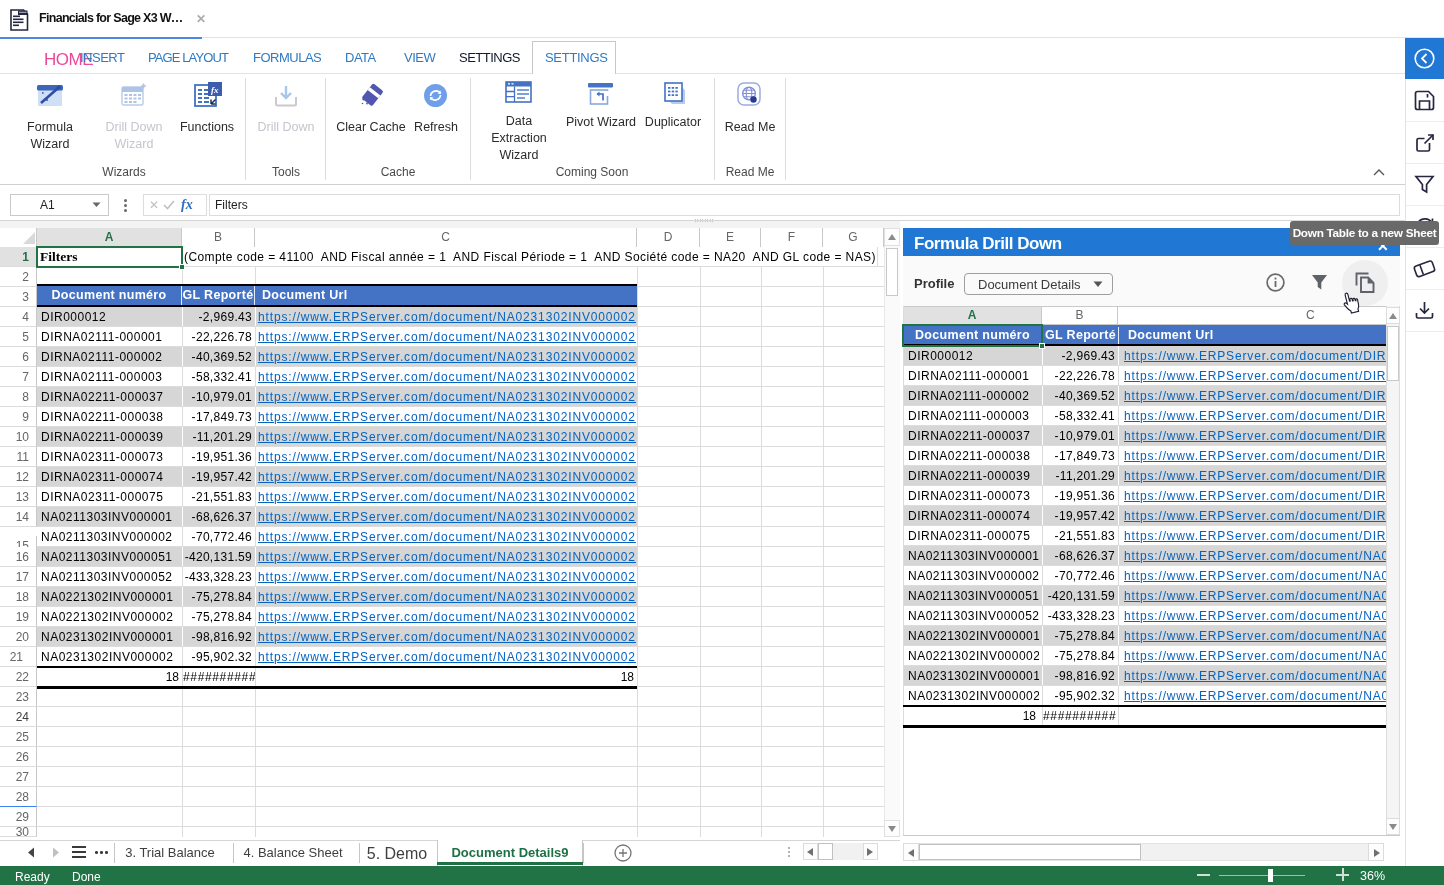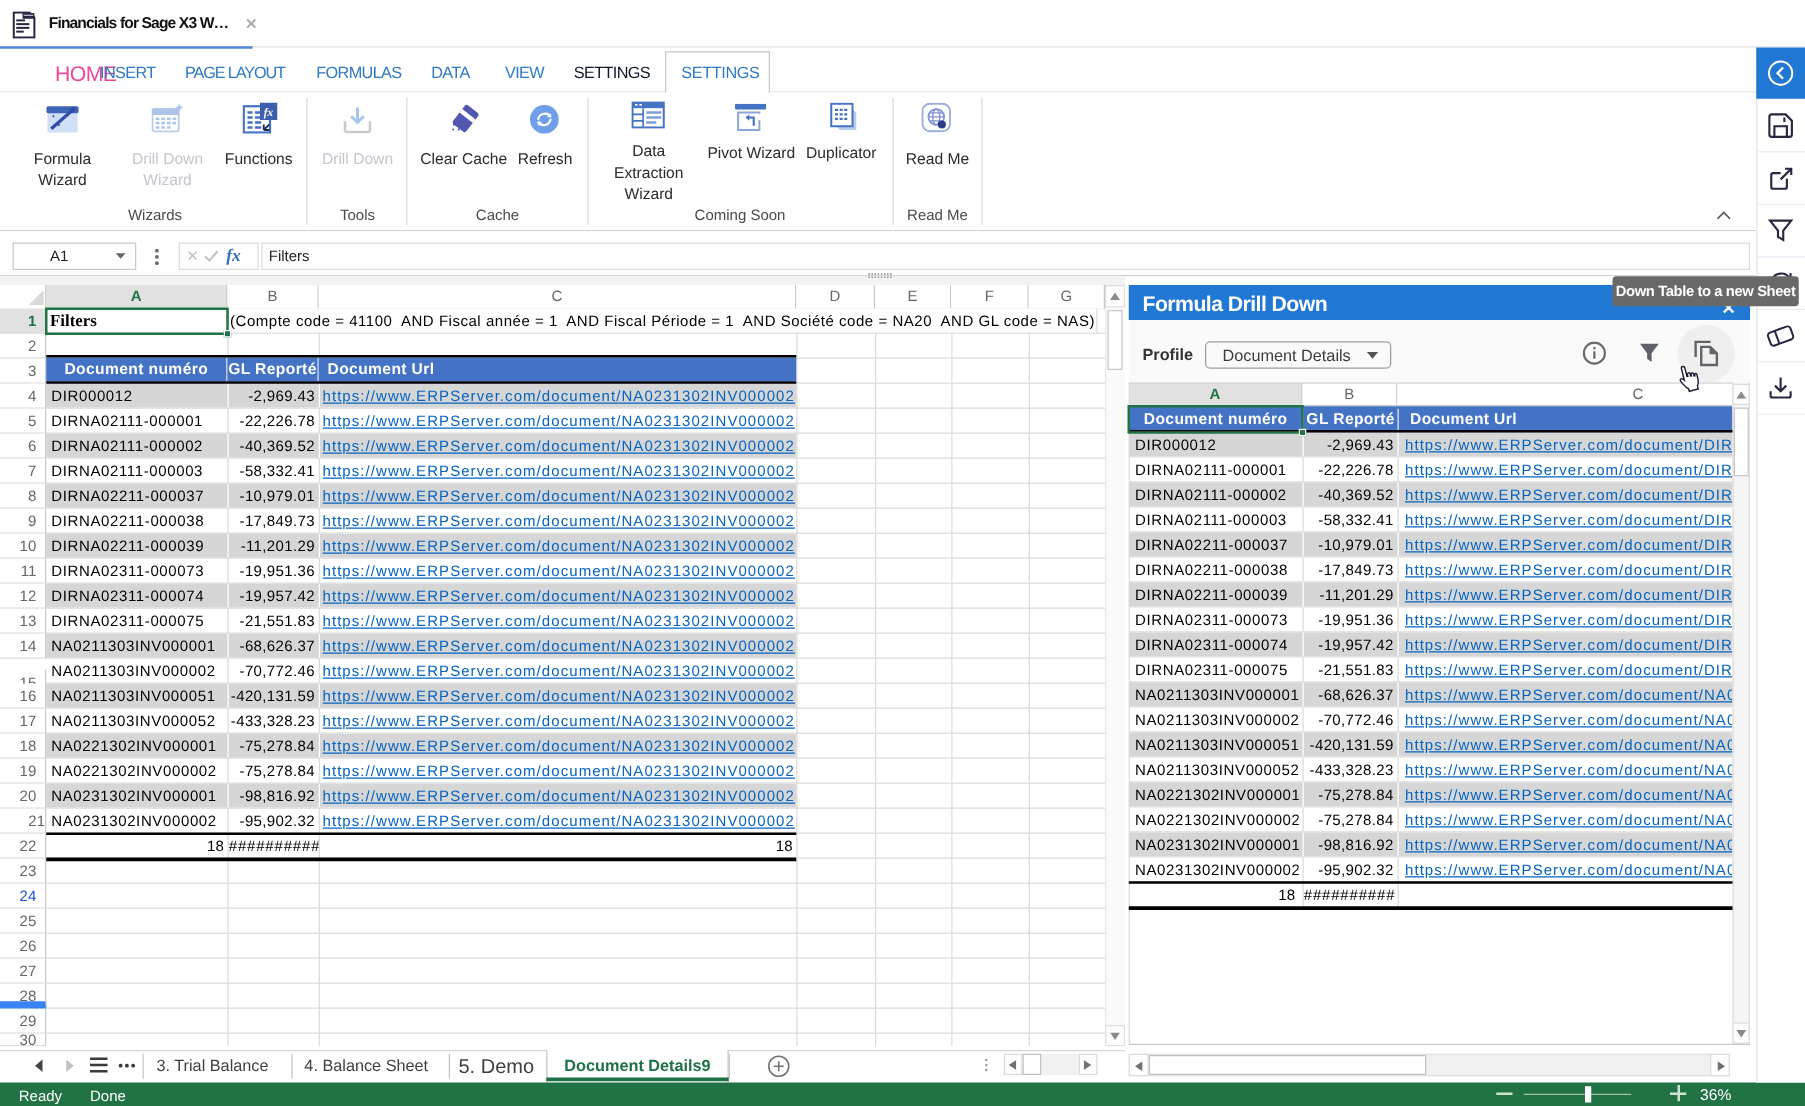--- a/index.html
+++ b/index.html
@@ -250,28 +250,28 @@
 <div class="abs" style="left:0px;top:447px;width:37px;height:20px;background:#fff;border-right:1px solid #c9c9c9;border-bottom:1px solid #dcdcdc;color:#666;font-weight:normal;font-size:12px;text-align:right;padding-right:7px;line-height:20px;">11</div>
 <div class="abs" style="left:0px;top:467px;width:37px;height:20px;background:#fff;border-right:1px solid #c9c9c9;border-bottom:1px solid #dcdcdc;color:#666;font-weight:normal;font-size:12px;text-align:right;padding-right:7px;line-height:20px;">12</div>
 <div class="abs" style="left:0px;top:487px;width:37px;height:20px;background:#fff;border-right:1px solid #c9c9c9;border-bottom:1px solid #dcdcdc;color:#666;font-weight:normal;font-size:12px;text-align:right;padding-right:7px;line-height:20px;">13</div>
 <div class="abs" style="left:0px;top:507px;width:37px;height:20px;background:#fff;border-right:1px solid #c9c9c9;border-bottom:1px solid #dcdcdc;color:#666;font-weight:normal;font-size:12px;text-align:right;padding-right:7px;line-height:20px;">14</div>
 <div class="abs" style="left:0px;top:536px;width:37px;height:20px;background:#fff;border-right:1px solid #c9c9c9;border-bottom:1px solid #dcdcdc;color:#666;font-weight:normal;font-size:12px;text-align:right;padding-right:7px;line-height:20px;">15</div>
 <div class="abs" style="left:0px;top:547px;width:37px;height:20px;background:#fff;border-right:1px solid #c9c9c9;border-bottom:1px solid #dcdcdc;color:#666;font-weight:normal;font-size:12px;text-align:right;padding-right:7px;line-height:20px;">16</div>
 <div class="abs" style="left:0px;top:567px;width:37px;height:20px;background:#fff;border-right:1px solid #c9c9c9;border-bottom:1px solid #dcdcdc;color:#666;font-weight:normal;font-size:12px;text-align:right;padding-right:7px;line-height:20px;">17</div>
 <div class="abs" style="left:0px;top:587px;width:37px;height:20px;background:#fff;border-right:1px solid #c9c9c9;border-bottom:1px solid #dcdcdc;color:#666;font-weight:normal;font-size:12px;text-align:right;padding-right:7px;line-height:20px;">18</div>
 <div class="abs" style="left:0px;top:607px;width:37px;height:20px;background:#fff;border-right:1px solid #c9c9c9;border-bottom:1px solid #dcdcdc;color:#666;font-weight:normal;font-size:12px;text-align:right;padding-right:7px;line-height:20px;">19</div>
 <div class="abs" style="left:0px;top:627px;width:37px;height:20px;background:#fff;border-right:1px solid #c9c9c9;border-bottom:1px solid #dcdcdc;color:#666;font-weight:normal;font-size:12px;text-align:right;padding-right:7px;line-height:20px;">20</div>
-<div class="abs" style="left:0px;top:647px;width:37px;height:20px;background:#fff;border-right:1px solid #c9c9c9;border-bottom:1px solid #dcdcdc;color:#666;font-weight:normal;font-size:12px;text-align:right;padding-right:0;line-height:20px;">21</div>
+<div class="abs" style="left:0px;top:647px;width:37px;height:20px;background:#fff;border-right:1px solid #c9c9c9;border-bottom:1px solid #dcdcdc;color:#666;font-weight:normal;font-size:12px;text-align:right;padding-right:13px;line-height:20px;">21</div>
 <div class="abs" style="left:0px;top:667px;width:37px;height:20px;background:#fff;border-right:1px solid #c9c9c9;border-bottom:1px solid #dcdcdc;color:#666;font-weight:normal;font-size:12px;text-align:right;padding-right:7px;line-height:20px;">22</div>
 <div class="abs" style="left:0px;top:687px;width:37px;height:20px;background:#fff;border-right:1px solid #c9c9c9;border-bottom:1px solid #dcdcdc;color:#666;font-weight:normal;font-size:12px;text-align:right;padding-right:7px;line-height:20px;">23</div>
-<div class="abs" style="left:0px;top:707px;width:37px;height:20px;background:#fff;border-right:1px solid #c9c9c9;border-bottom:1px solid #dcdcdc;color:#1d4ed8;font-weight:normal;font-size:12px;text-align:right;padding-right:7px;line-height:20px;">24</div>
+<div class="abs" style="left:0px;top:707px;width:37px;height:20px;background:#fff;border-right:1px solid #c9c9c9;border-bottom:1px solid #dcdcdc;color:#404040;font-weight:normal;font-size:12px;text-align:right;padding-right:7px;line-height:20px;">24</div>
 <div class="abs" style="left:0px;top:727px;width:37px;height:20px;background:#fff;border-right:1px solid #c9c9c9;border-bottom:1px solid #dcdcdc;color:#666;font-weight:normal;font-size:12px;text-align:right;padding-right:7px;line-height:20px;">25</div>
 <div class="abs" style="left:0px;top:747px;width:37px;height:20px;background:#fff;border-right:1px solid #c9c9c9;border-bottom:1px solid #dcdcdc;color:#666;font-weight:normal;font-size:12px;text-align:right;padding-right:7px;line-height:20px;">26</div>
 <div class="abs" style="left:0px;top:767px;width:37px;height:20px;background:#fff;border-right:1px solid #c9c9c9;border-bottom:1px solid #dcdcdc;color:#666;font-weight:normal;font-size:12px;text-align:right;padding-right:7px;line-height:20px;">27</div>
-<div class="abs" style="left:0px;top:787px;width:37px;height:20px;background:#fff;border-right:1px solid #c9c9c9;border-bottom:6px solid #3b82f6;color:#666;font-weight:normal;font-size:12px;text-align:right;padding-right:7px;line-height:20px;">28</div>
+<div class="abs" style="left:0px;top:787px;width:37px;height:20px;background:#fff;border-right:1px solid #c9c9c9;border-bottom:1px solid #3b82f6;color:#666;font-weight:normal;font-size:12px;text-align:right;padding-right:7px;line-height:20px;">28</div>
 <div class="abs" style="left:0px;top:807px;width:37px;height:20px;background:#fff;border-right:1px solid #c9c9c9;border-bottom:1px solid #dcdcdc;color:#666;font-weight:normal;font-size:12px;text-align:right;padding-right:7px;line-height:20px;">29</div>
 <div class="abs" style="left:0px;top:827px;width:37px;height:10px;background:#fff;border-right:1px solid #c9c9c9;border-bottom:1px solid #dcdcdc;color:#666;font-weight:normal;font-size:12px;text-align:right;padding-right:7px;line-height:10px;">30</div>
 <div class="abs" style="left:40px;top:247px;width:140px;height:20px;font-size:12px;line-height:20px;white-space:nowrap;overflow:hidden;font-family:'Liberation Serif',serif;font-weight:bold;font-size:13.5px;color:#000;">Filters</div>
 <div class="abs" style="left:183px;top:247px;width:694px;height:19px;background:#fff;"></div>
 <div class="abs" style="left:877px;top:247px;width:1px;height:20px;background:#dcdcdc;"></div>
 <div class="abs" style="left:184px;top:247px;width:693px;height:20px;font-size:12px;line-height:20px;white-space:nowrap;overflow:hidden;color:#000;letter-spacing:0.42px;">(Compte code = 41100&nbsp; AND Fiscal année = 1&nbsp; AND Fiscal Période = 1&nbsp; AND Société code = NA20&nbsp; AND GL code = NAS)</div>
 <div class="abs" style="left:36px;top:246px;width:147px;height:22px;border:2px solid #217346;z-index:5;"></div>
 <div class="abs" style="left:179px;top:264px;width:6px;height:6px;background:#217346;border:1px solid #fff;z-index:6;"></div>
 <div class="abs" style="left:37px;top:284px;width:600px;height:2px;background:#000;z-index:4;"></div>
 <div class="abs" style="left:37px;top:286px;width:145px;height:19px;background:#4472c4;color:#fff;font-weight:bold;font-size:12.5px;letter-spacing:0.3px;text-align:center;line-height:19px;border-right:1px solid #e6ecf7;">Document numéro</div>

